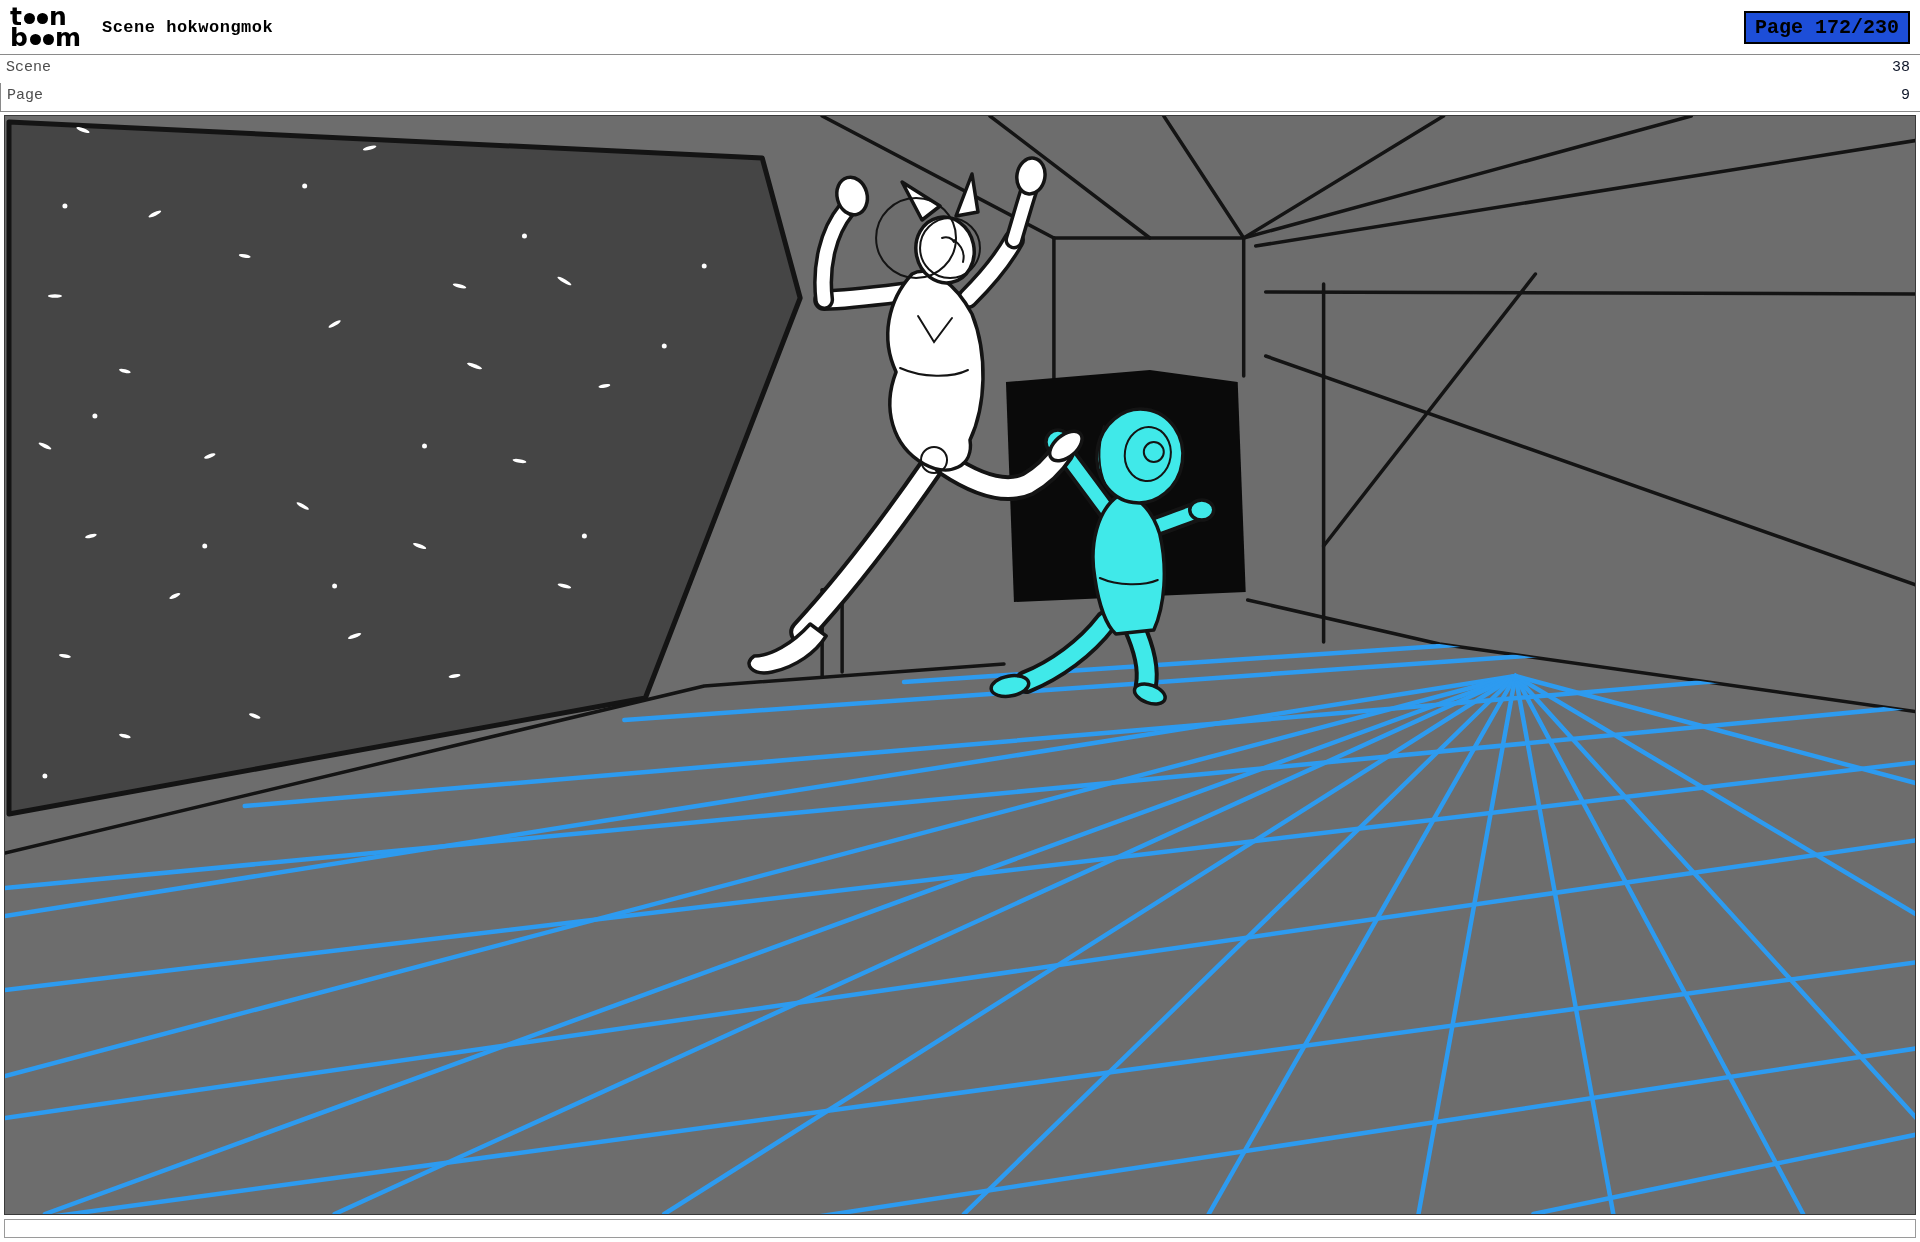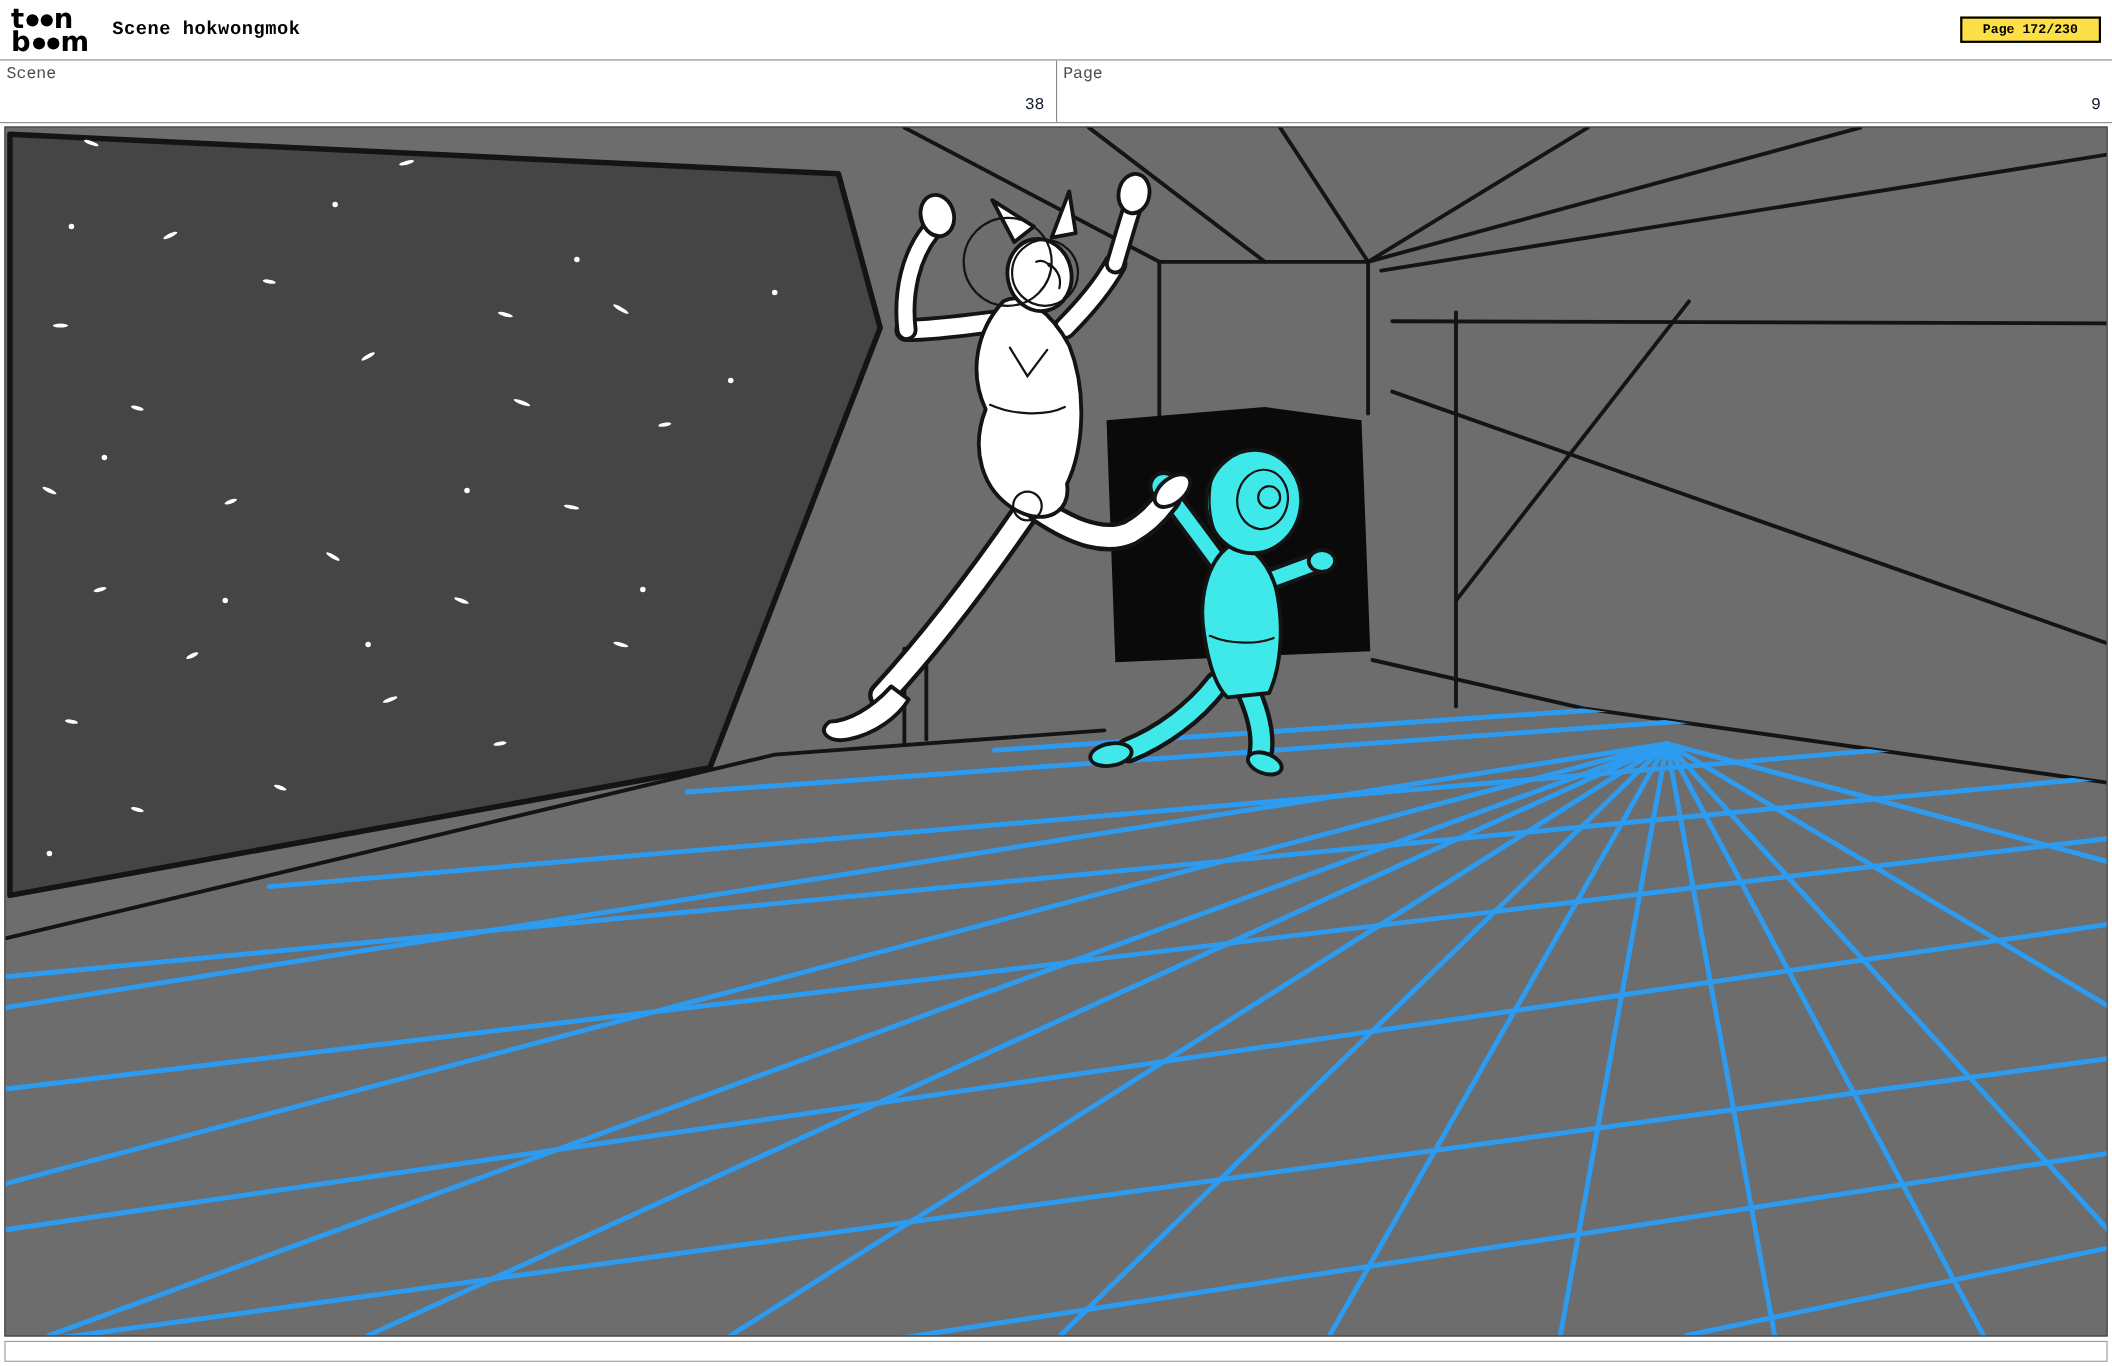--- a/index.html
+++ b/index.html
@@ -13,23 +13,23 @@
     font-family:"Liberation Mono","DejaVu Sans Mono",monospace;color:#222;
   }
   
   .header{height:54px;display:flex;align-items:center;padding:0 10px;}
   .logo{display:flex;flex-direction:column;justify-content:center;
         font-family:"DejaVu Sans",sans-serif;font-weight:bold;font-size:25px;
         color:#000;line-height:1;}
   .logo .row{display:flex;align-items:center;height:21px;letter-spacing:1px;}
   .dot{width:11px;height:11px;background:#000;border-radius:50%;display:inline-block;margin:3px 1px 0 1px;}
   .title{font-weight:bold;font-size:17px;margin-left:20px;color:#000;letter-spacing:.5px;}
-  .page-box{margin-left:auto;border:2px solid #000;padding:3px 19px;font-weight:bold;font-size:12px;color:#000;background:#fde047;}
-  
-  .fields{display:flex;height:58px;border-top:1px solid #8a8a8a;border-bottom:1px solid #8a8a8a;}
+  .page-box{margin-left:auto;border:2px solid #000;padding:3px 9px;font-weight:bold;font-size:20px;color:#000;background:#1d4ed8;}
+  
+  .fields{display:flex;height:58px;border-top:1px solid #8a8a8a;border-bottom:1px solid #8a8a8a;flex-direction:column;}
   .field{flex:1;position:relative;}
   .field + .field{border-left:1px solid #8a8a8a;}
   .field .label{position:absolute;top:4px;left:6px;font-size:15px;color:#4e4e4e;}
   .field .value{position:absolute;bottom:7px;right:10px;font-size:15px;color:#0f172a;}
   
   .canvas-wrap{margin:3px 4px 0 4px;height:1100px;border:1px solid #3a3a3a;background:var(--wall);}
   .canvas-wrap svg{display:block;width:100%;height:100%;}
   .wall{fill:var(--wall)}
   .window-pane{fill:var(--window);stroke:var(--ink);stroke-width:5;stroke-linejoin:round}
   .star{fill:var(--stars)}

